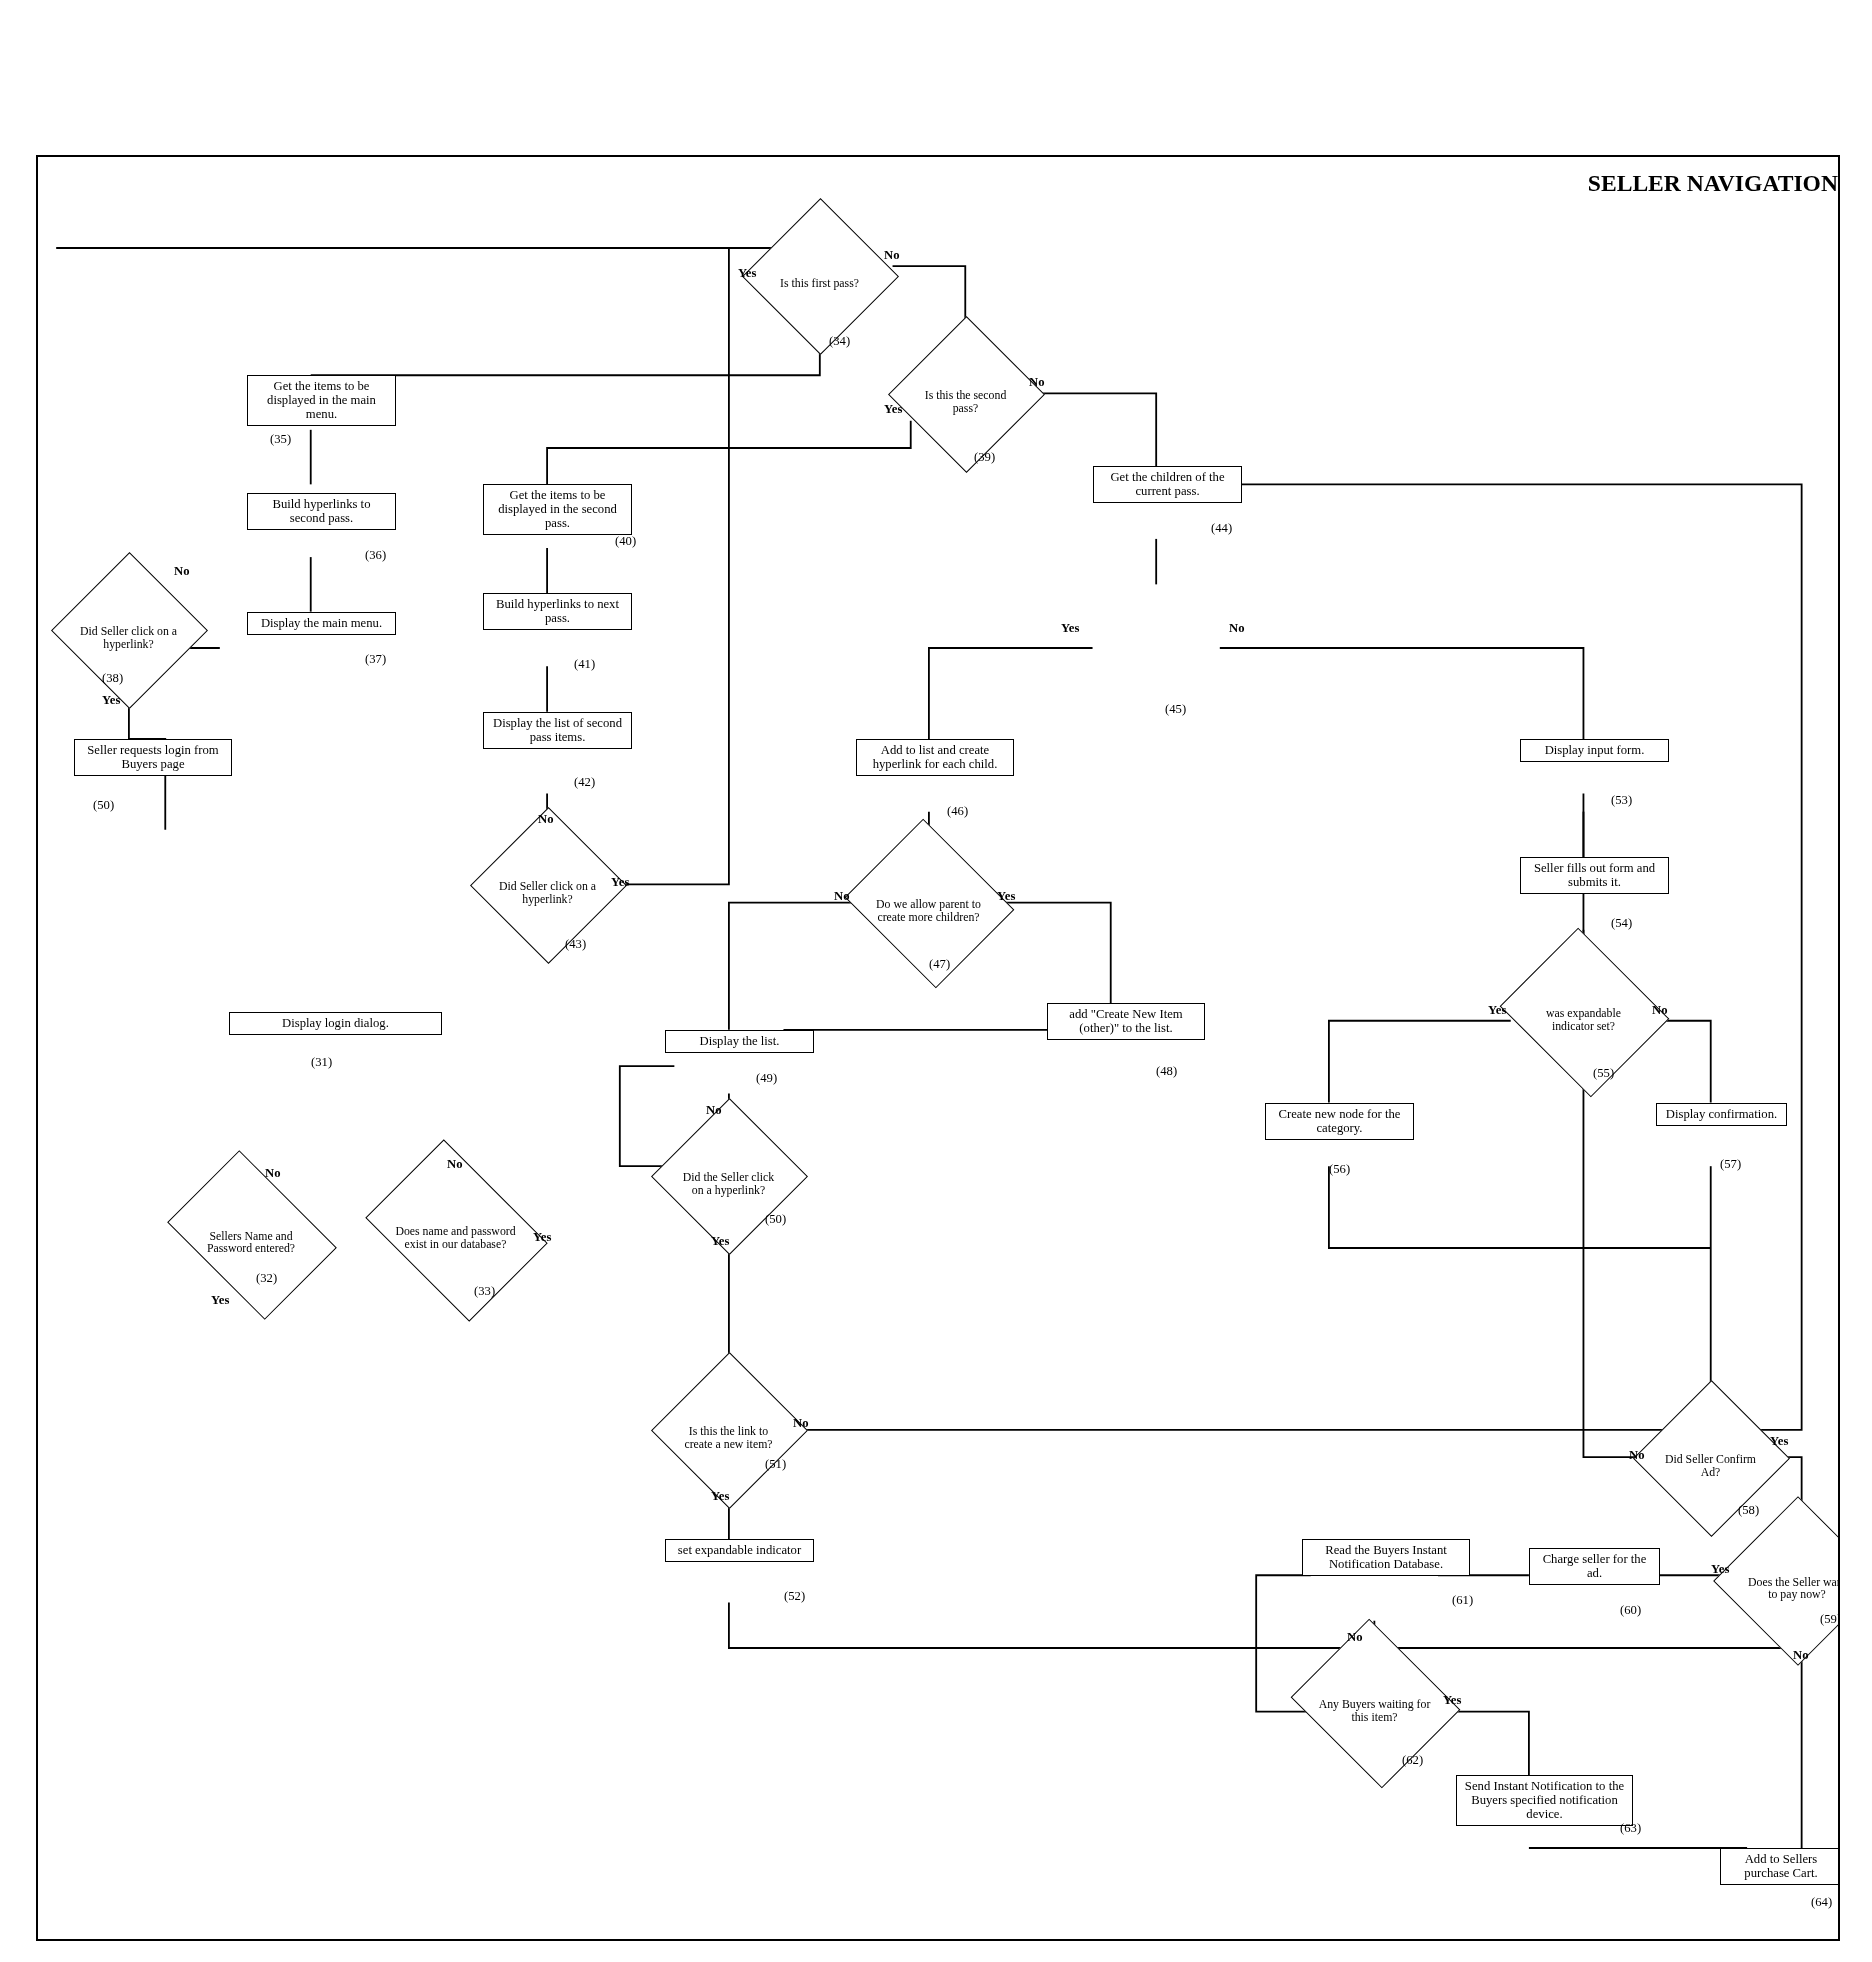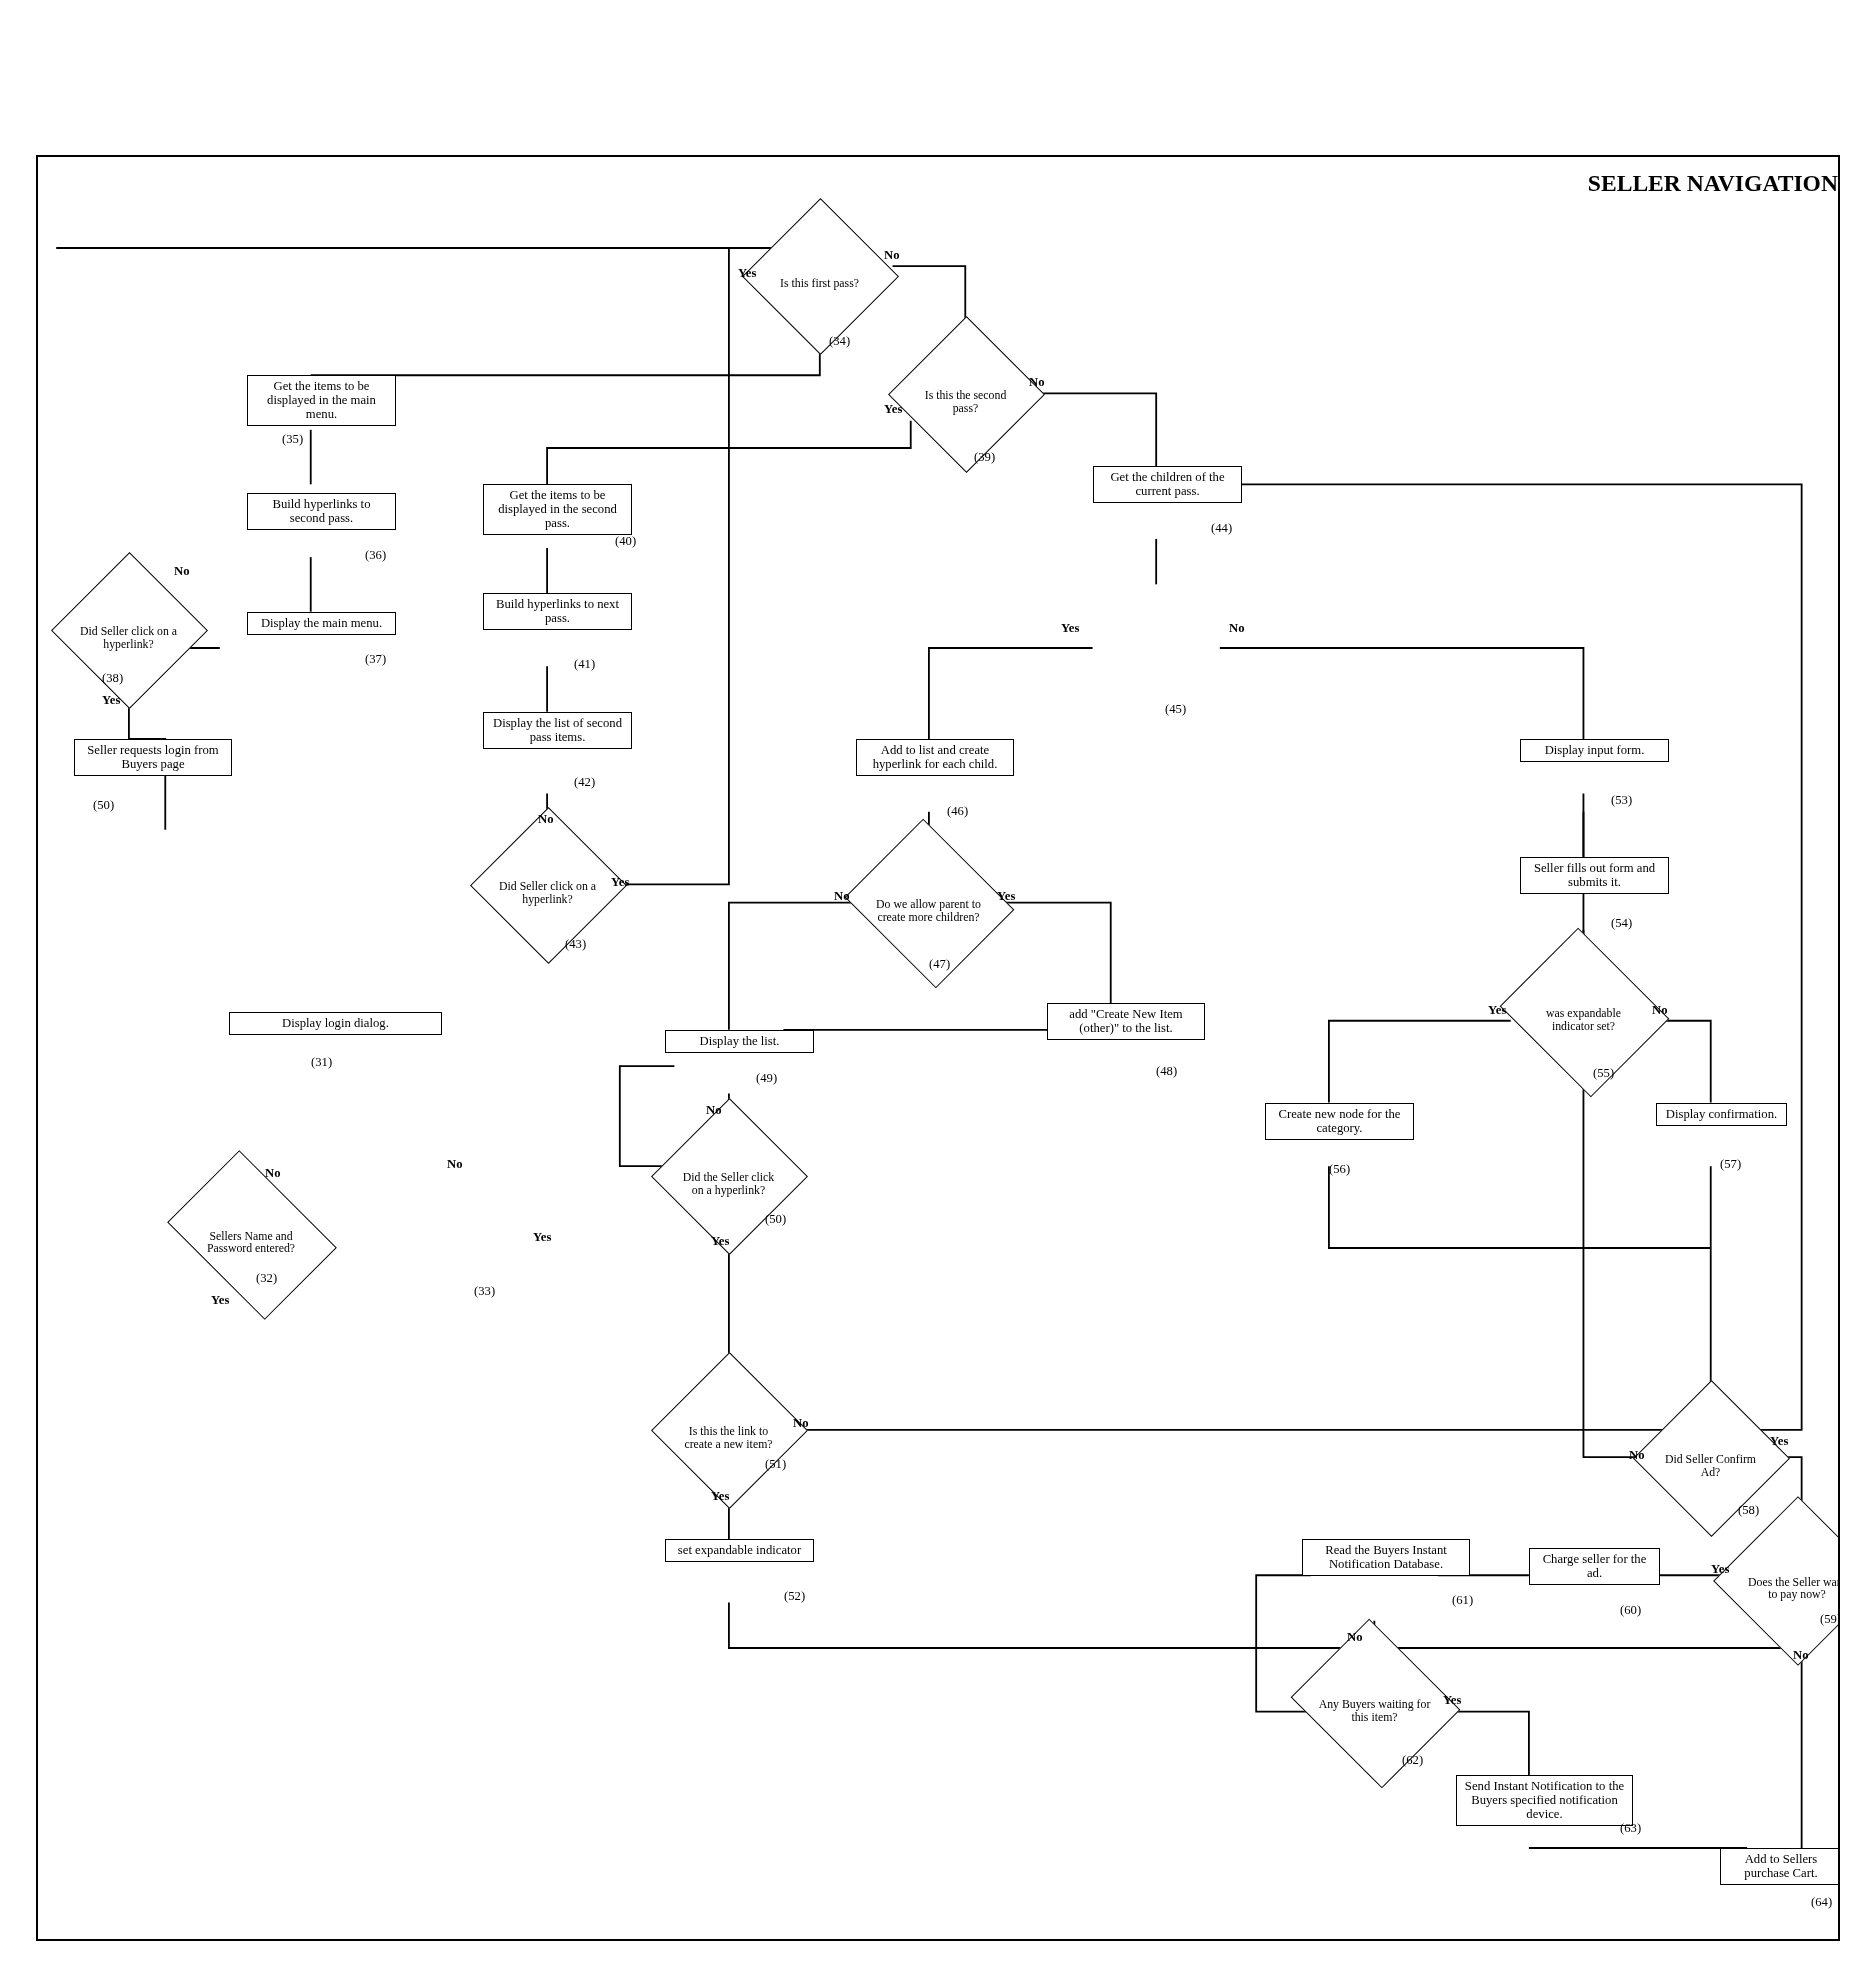--- a/index.html
+++ b/index.html
@@ -110,21 +110,21 @@
 
     <div class="diamond" style="left:873px;top:182px;width:109px;height:109px">
       <div class="shape"></div>
         <div class="lab">Is this the second pass?</div>
     </div>
     <div class="edge" style="left:846px;top:245px">Yes</div>
     <div class="edge" style="left:991px;top:218px">No</div>
     <div class="num" style="left:936px;top:293px">(39)</div>
 
     <div class="node proc" style="left:209px;top:218px;width:136px">Get the items to be displayed in the main menu.</div>
-    <div class="num" style="left:244px;top:275px">(35)</div>
+    <div class="num" style="left:232px;top:275px">(35)</div>
     <div class="node proc" style="left:209px;top:336px;width:136px">Build hyperlinks to second pass.</div>
     <div class="num" style="left:327px;top:391px">(36)</div>
     <div class="node proc" style="left:209px;top:455px;width:136px">Display the main menu.</div>
     <div class="num" style="left:327px;top:495px">(37)</div>
 
     <div class="diamond" style="left:36px;top:418px;width:109px;height:109px">
       <div class="shape"></div>
         <div class="lab">Did Seller click on a hyperlink?</div>
     </div>
     <div class="edge" style="left:136px;top:407px">No</div>
@@ -138,20 +138,24 @@
     <div class="num" style="left:273px;top:898px">(31)</div>
 
     <div class="diamond" style="left:145px;top:1027px;width:136px;height:100px">
       <div class="shape"></div>
         <div class="lab">Sellers Name and Password entered?</div>
     </div>
     <div class="edge" style="left:227px;top:1009px">No</div>
     <div class="edge" style="left:173px;top:1136px">Yes</div>
     <div class="num" style="left:218px;top:1114px">(32)</div>
 
+    <div class="diamond" style="left:345px;top:1018px;width:145px;height:109px">
+      <div class="shape"></div>
+        <div class="lab">Does name and password exist in our database?</div>
+    </div>
     <div class="edge" style="left:409px;top:1000px">No</div>
     <div class="edge" style="left:495px;top:1073px">Yes</div>
     <div class="num" style="left:436px;top:1127px">(33)</div>
 
     <div class="node proc" style="left:445px;top:327px;width:136px">Get the items to be displayed in the second pass.</div>
     <div class="num" style="left:577px;top:377px">(40)</div>
     <div class="node proc" style="left:445px;top:436px;width:136px">Build hyperlinks to next pass.</div>
     <div class="num" style="left:536px;top:500px">(41)</div>
     <div class="node proc" style="left:445px;top:555px;width:136px">Display the list of second pass items.</div>
     <div class="num" style="left:536px;top:618px">(42)</div>

